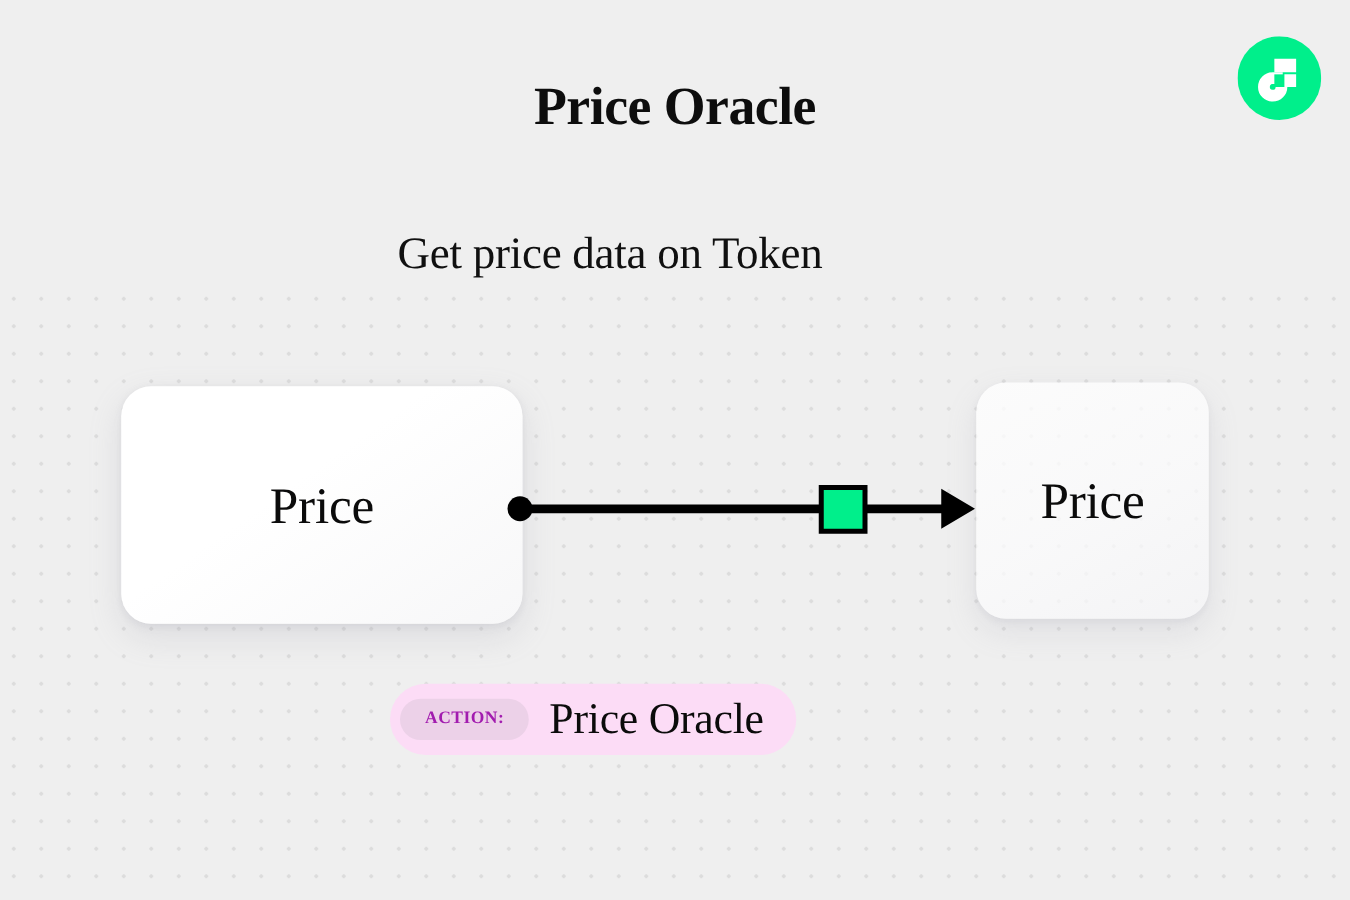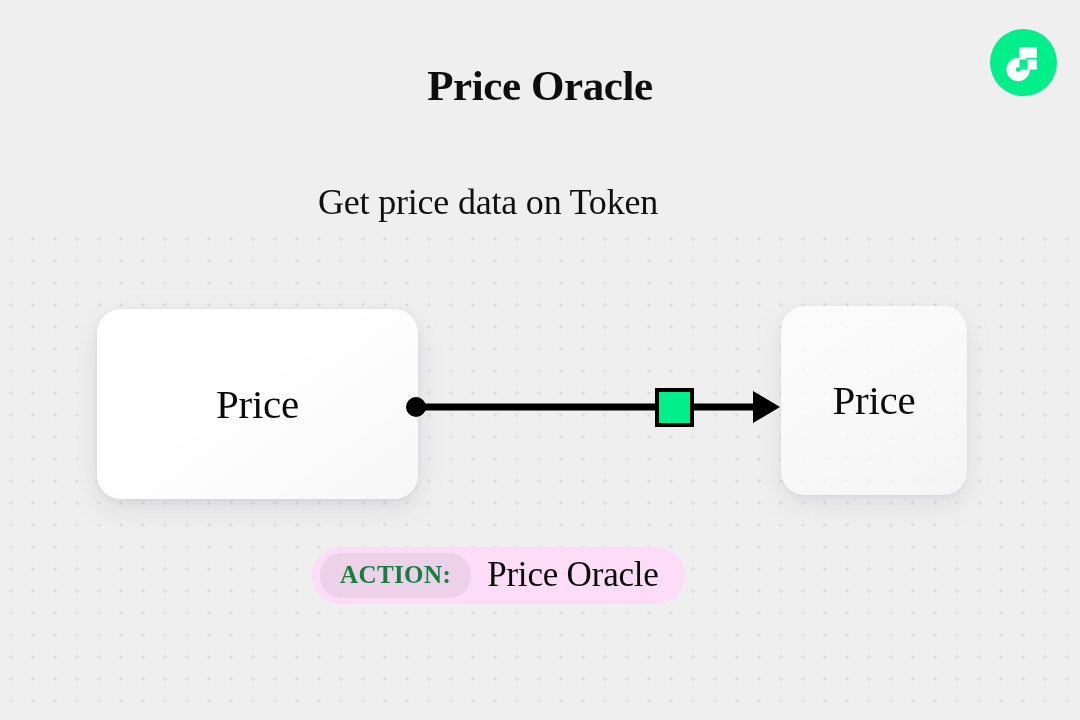--- a/index.html
+++ b/index.html
@@ -124,23 +124,23 @@
     border-radius: 29px;
     background: #fcdcf6;
     display: flex;
     align-items: center;
     gap: 16px;
   }
   #action-tag {
     background: #ecd1e8;
     border-radius: 22px;
     padding: 8px 20px 9px 20px;
-    font-size: 25px;
+    font-size: 14px;
     font-weight: bold;
-    color: #15803d;
+    color: #a21caf;
     letter-spacing: 0.4px;
   }
   #action-value {
     font-size: 35px;
     color: #0b0b0b;
     letter-spacing: -0.2px;
     padding-bottom: 2px;
   }
 </style>
 </head>

